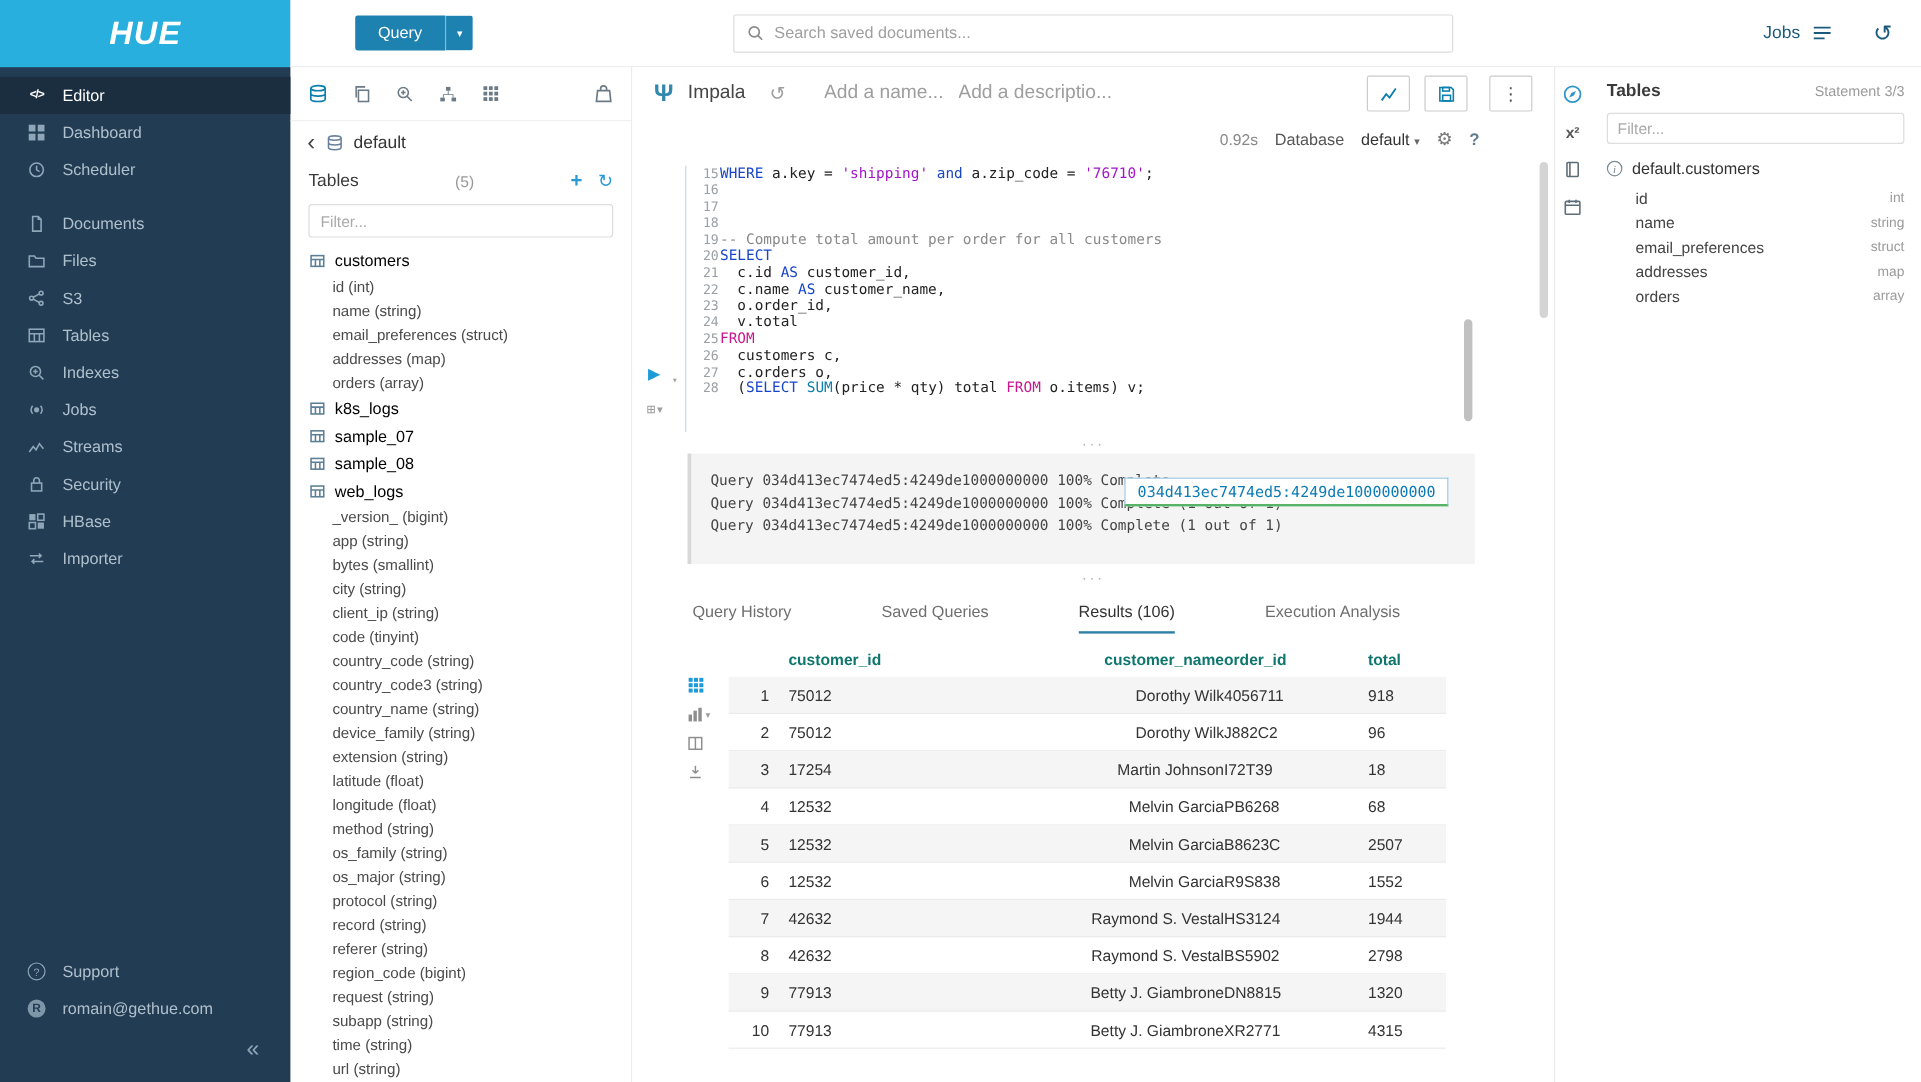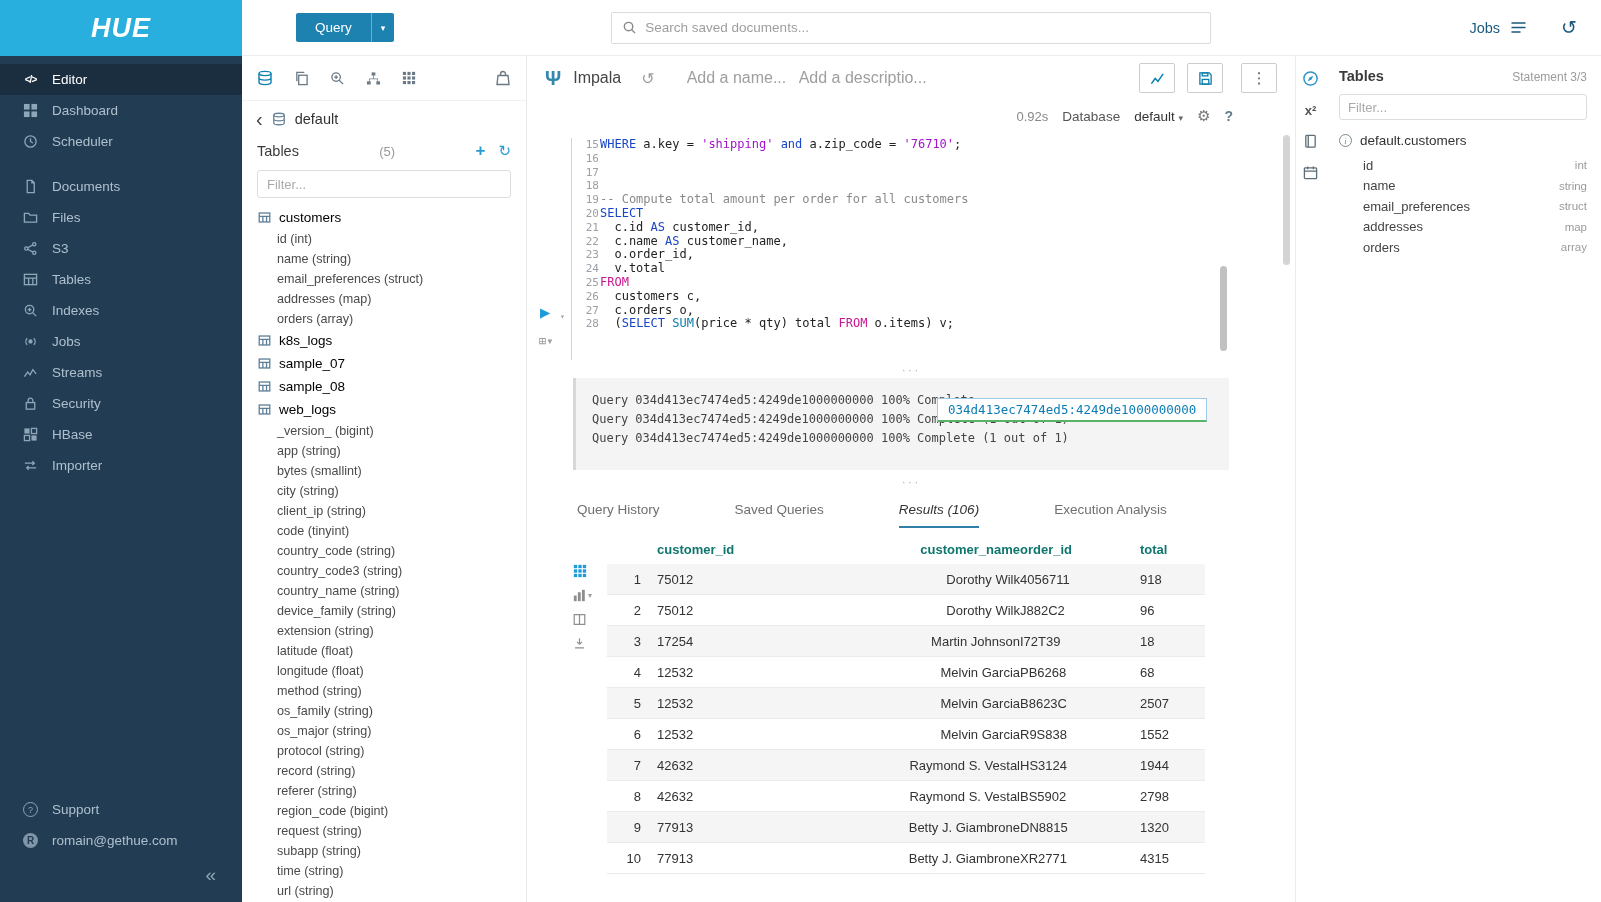--- a/index.html
+++ b/index.html
@@ -104,21 +104,21 @@
 
   .dots-handle { height:18px; display:flex; align-items:center; justify-content:center; color:#b5b5b5; font-size:13px; letter-spacing:2px; flex:none; cursor:row-resize; }
   .dots-handle.lower { height:22px; }
 
   .log-box { margin:0 66px 0 46px; height:92px; background:#f4f4f4; border-left:3px solid #d8d8d8; padding:13px 16px; font-family:"DejaVu Sans Mono",monospace; font-size:12px; line-height:19px; color:#444; overflow:hidden; flex:none; }
   .log-line { white-space:nowrap; }
   .log-tooltip { position:absolute; left:410px; top:342px; background:#fff; border:1px solid #9ecae6; border-bottom:2px solid #58b368; color:#0d7cb5; font-family:"DejaVu Sans Mono",monospace; font-size:12.5px; padding:3px 10px; white-space:nowrap; }
 
   .tabs-row { height:36px; display:flex; align-items:flex-end; padding-left:50px; gap:75px; flex:none; }
   .tab { font-size:13.5px; color:#6f6f6f; padding-bottom:9px; border-bottom:2px solid transparent; cursor:pointer; }
-  .tab[data-active="true"] { color:#333; border-bottom-color:#2f7fa6;font-style:italic; }
+  .tab[data-active="true"] { color:#333; border-bottom-color:#2f7fa6; }
 
   .results { flex:1; display:flex; padding-left:46px; min-height:0; }
   .ricons { width:34px; display:flex; flex-direction:column; gap:11px; padding-top:36px; flex:none; }
   .ricon { color:#8e8e8e; display:flex; align-items:center; gap:2px; cursor:pointer; }
   .ricon.active { color:#1d9bd8; }
   .ricon .mini-caret { font-size:8px; color:#9e9e9e; }
   .rtable-wrap { flex:1; margin-right:90px; margin-top:6px; overflow:hidden; }
   .rrow, .rhead { display:flex; align-items:center; }
   .rhead { height:30px; font-weight:bold; font-size:13px; color:#0f766e; }
   .rrow { height:31px; font-size:13px; color:#333; border-bottom:1px solid #ebebeb; cursor:pointer; }

